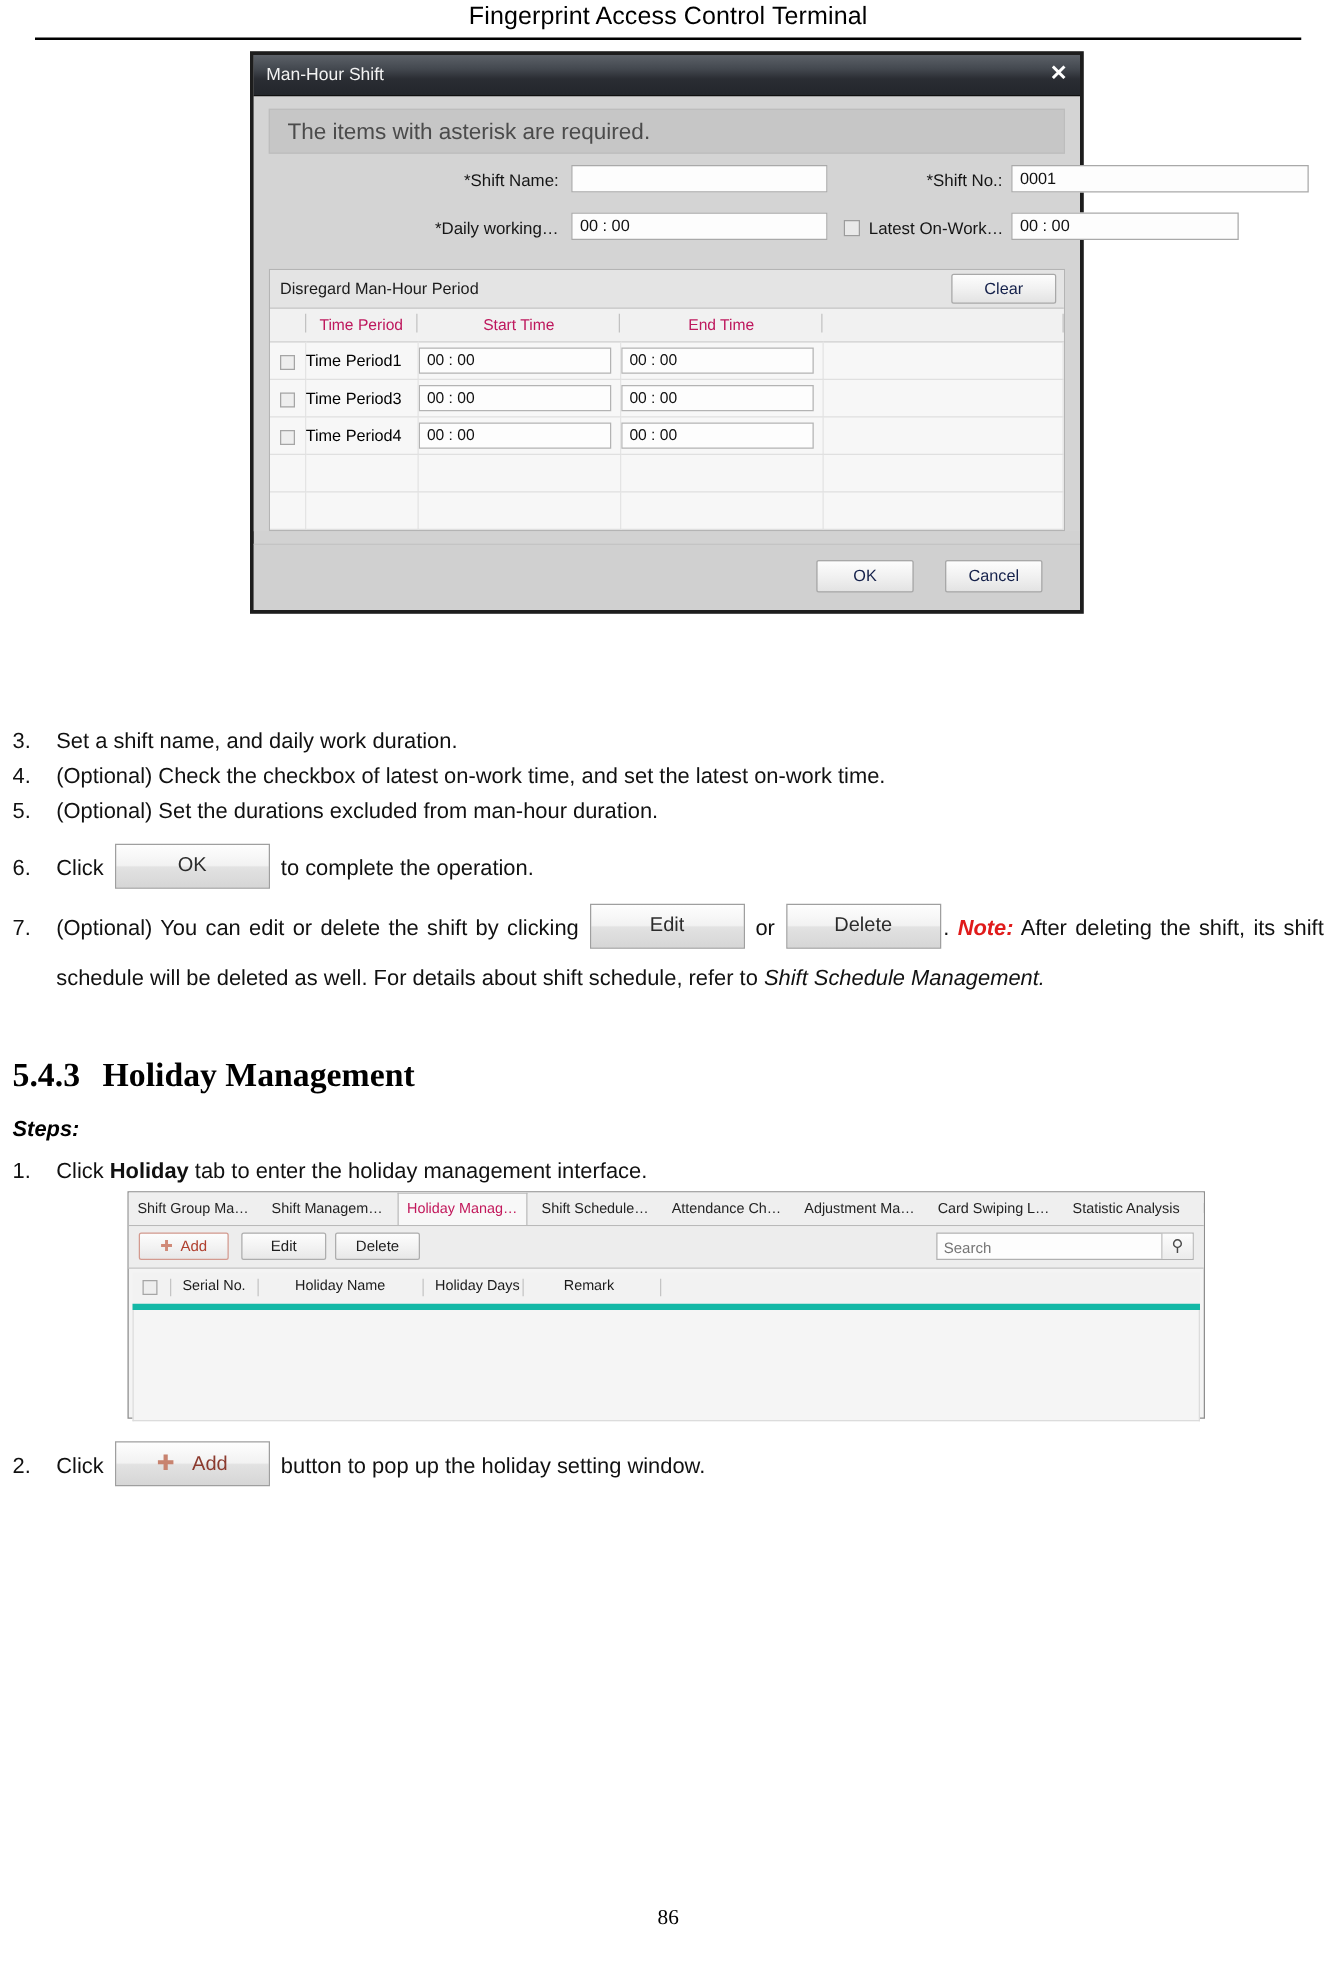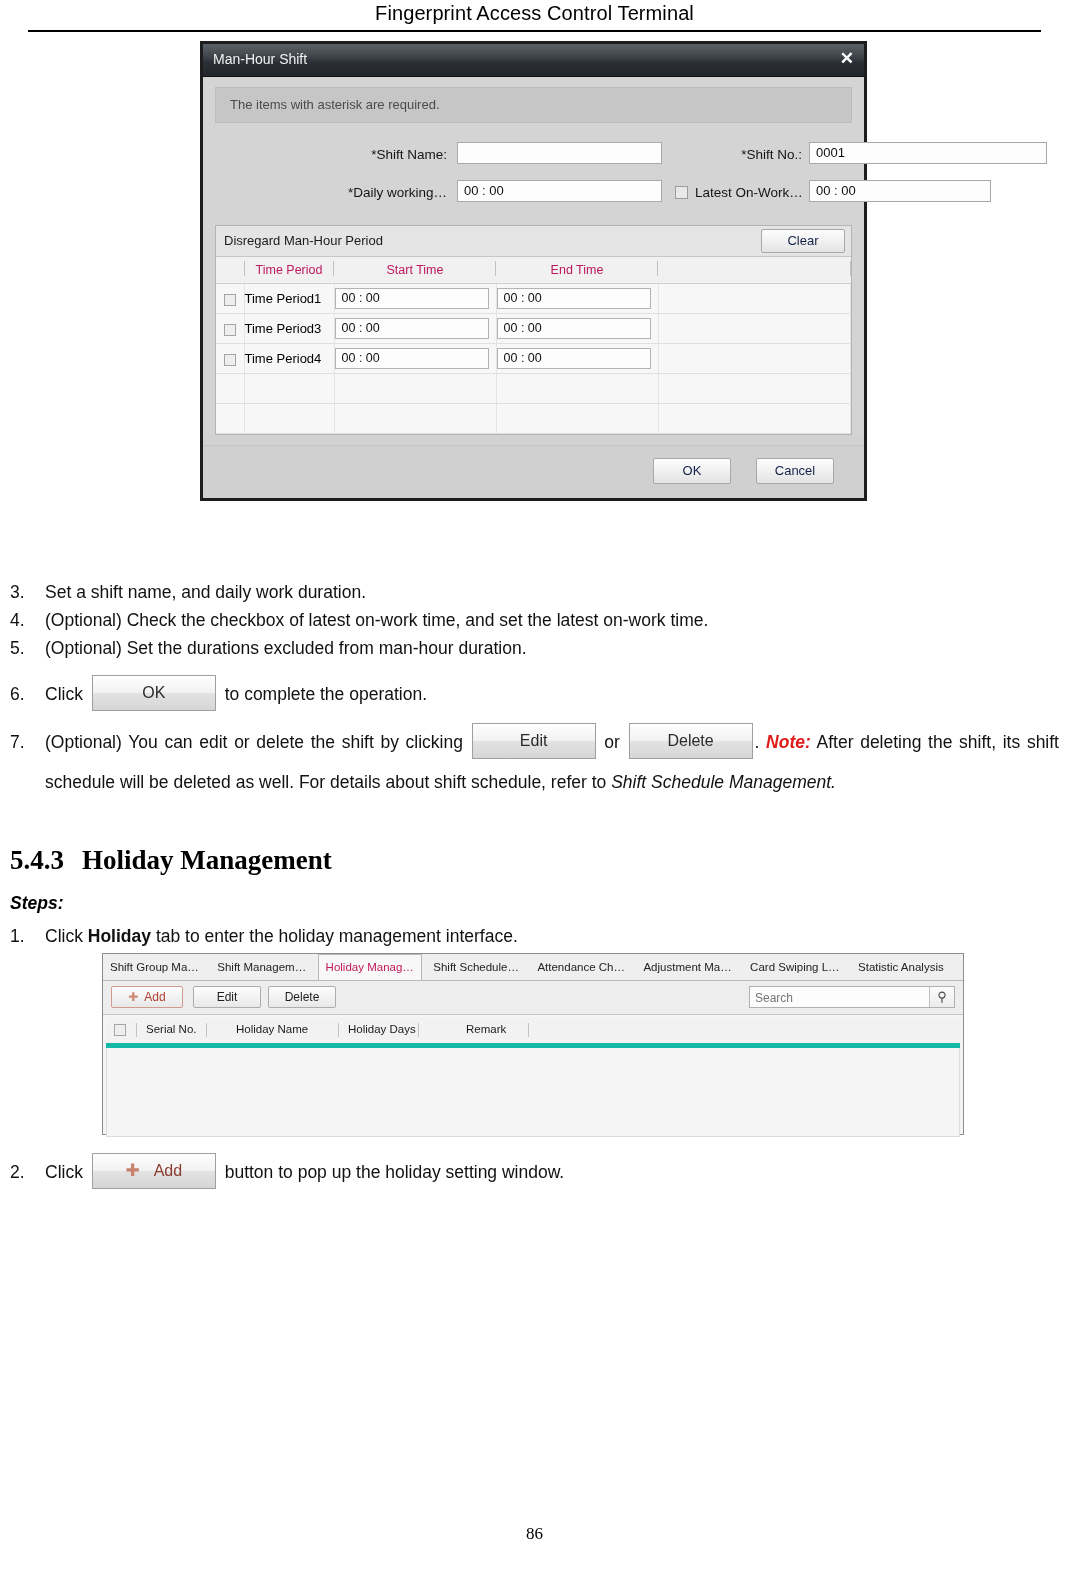--- a/index.html
+++ b/index.html
@@ -77,23 +77,23 @@
   .dlg-body {
     background: #d4d4d4;
     padding: 10px 12px 0 12px;
   }
   .notice-bar {
     background: #c6c6c6;
     border: 1px solid #bdbdbd;
     height: 34px;
     line-height: 34px;
     padding-left: 14px;
-    font-size: 13px;
+    font-size: 18px;
     color: #4b4b4b;
-    margin-bottom: 16px;
+    margin-bottom: 6px;
   }
 
   
   .form-area { padding: 0 2px 6px 2px; }
   .frow { position: relative; height: 38px; }
   .flabel {
     position: absolute;
     font-size: 13.5px;
     color: #151515;
     text-align: right;
@@ -627,21 +627,21 @@
 
   <div class="hgrid-head">
     <span class="hcb"></span>
     <span class="hsep" style="left:30px;"></span>
     <span class="hcell" style="left:40px;">Serial No.</span>
     <span class="hsep" style="left:100px;"></span>
     <span class="hcell" style="left:130px;">Holiday Name</span>
     <span class="hsep" style="left:232px;"></span>
     <span class="hcell" style="left:242px;">Holiday Days</span>
     <span class="hsep" style="left:312px;"></span>
-    <span class="hcell" style="left:360px;">Remark</span>
+    <span class="hcell" style="left:345px;">Remark</span>
     <span class="hsep" style="left:422px;"></span>
   </div>
 
   <div class="hgrid-body"></div>
 </div>
 
 <div class="steps" style="top:1152px;">
   <div class="step" style="line-height:40px;">
     <span class="num">2.</span>
     <span>Click</span>

